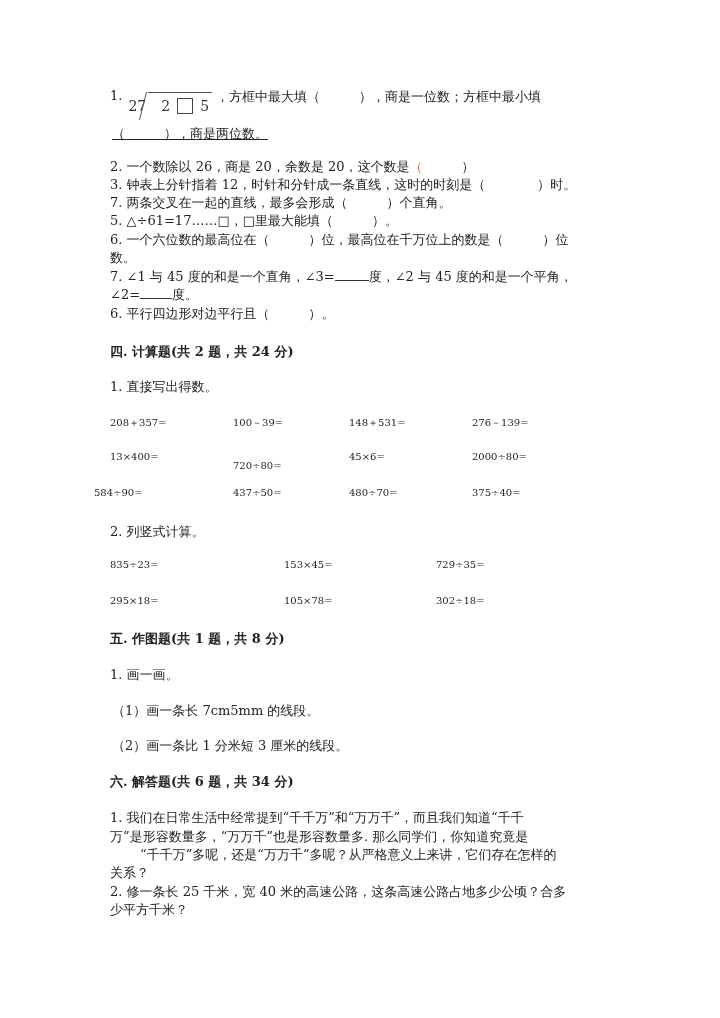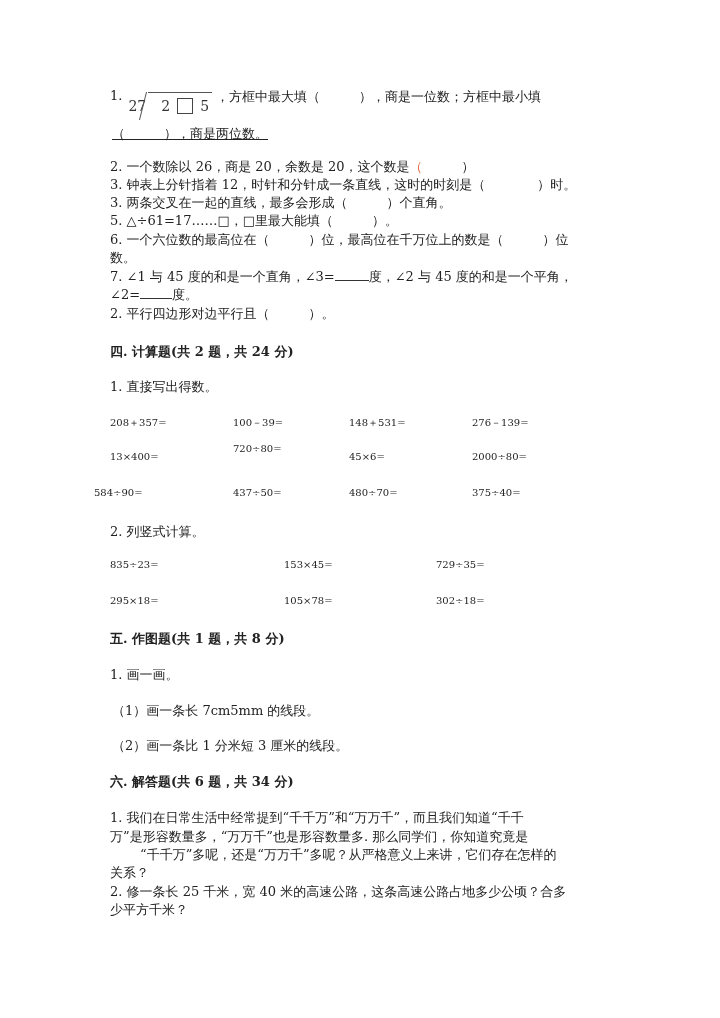--- a/index.html
+++ b/index.html
@@ -46,42 +46,42 @@
       </span>
     </span>
     <span class="q1-rest">，方框中最大填（　　　），商是一位数；方框中最小填</span>
   </div>
   <div class="abs" style="left:112px; top:125px;text-decoration:underline;">（　　　），商是两位数。</div>
 
   <div class="abs" style="left:110px; top:158px;">
     <span>2. 一个数除以 26，商是 20，余数是 20，这个数是</span><span class="red-paren">（</span><span>　　　）</span>
   </div>
   <div class="abs" style="left:110px; top:176px;">3. 钟表上分针指着 12，时针和分针成一条直线，这时的时刻是（　　　　）时。</div>
-  <div class="abs" style="left:110px; top:194px;">3. 两条交叉在一起的直线，最多会形成（　　　）个直角。</div>
+  <div class="abs" style="left:110px; top:194px;">7. 两条交叉在一起的直线，最多会形成（　　　）个直角。</div>
   <div class="abs" style="left:110px; top:212px;">5. △÷61=17……□，□里最大能填（　　　）。</div>
   <div class="abs" style="left:110px; top:231px;">6. 一个六位数的最高位在（　　　）位，最高位在千万位上的数是（　　　）位</div>
   <div class="abs" style="left:110px; top:249px;">数。</div>
   <div class="abs" style="left:110px; top:268px;">
     <span>7. ∠1 与 45 度的和是一个直角，∠3=</span><span class="blank" style="width:34px;"></span><span>度，∠2 与 45 度的和是一个平角，</span>
   </div>
   <div class="abs" style="left:110px; top:286px;">
     <span>∠2=</span><span class="blank" style="width:32px;"></span><span>度。</span>
   </div>
-  <div class="abs" style="left:110px; top:305px;">2. 平行四边形对边平行且（　　　）。</div>
+  <div class="abs" style="left:110px; top:305px;">6. 平行四边形对边平行且（　　　）。</div>
 
   <div class="abs heading" style="left:110px; top:343px;">四. 计算题(共 2 题，共 24 分)</div>
   <div class="abs" style="left:110px; top:378px;">1. 直接写出得数。</div>
 
   <div class="calc" style="left:110px; top:416px;">208＋357=</div>
   <div class="calc" style="left:233px; top:416px;">100－39=</div>
   <div class="calc" style="left:349px; top:416px;">148＋531=</div>
   <div class="calc" style="left:472px; top:416px;">276－139=</div>
 
   <div class="calc" style="left:110px; top:451px;">13×400=</div>
-  <div class="calc" style="left:233px; top:443px;text-align:right;">720÷80=</div>
+  <div class="calc" style="left:233px; top:460px;text-align:right;">720÷80=</div>
   <div class="calc" style="left:349px; top:451px;">45×6=</div>
   <div class="calc" style="left:472px; top:451px;">2000÷80=</div>
 
   <div class="calc" style="left:94px; top:487px;">584÷90=</div>
   <div class="calc" style="left:233px; top:487px;">437÷50=</div>
   <div class="calc" style="left:349px; top:487px;">480÷70=</div>
   <div class="calc" style="left:472px; top:487px;">375÷40=</div>
 
   <div class="abs" style="left:110px; top:523px;">2. 列竖式计算。</div>
 

